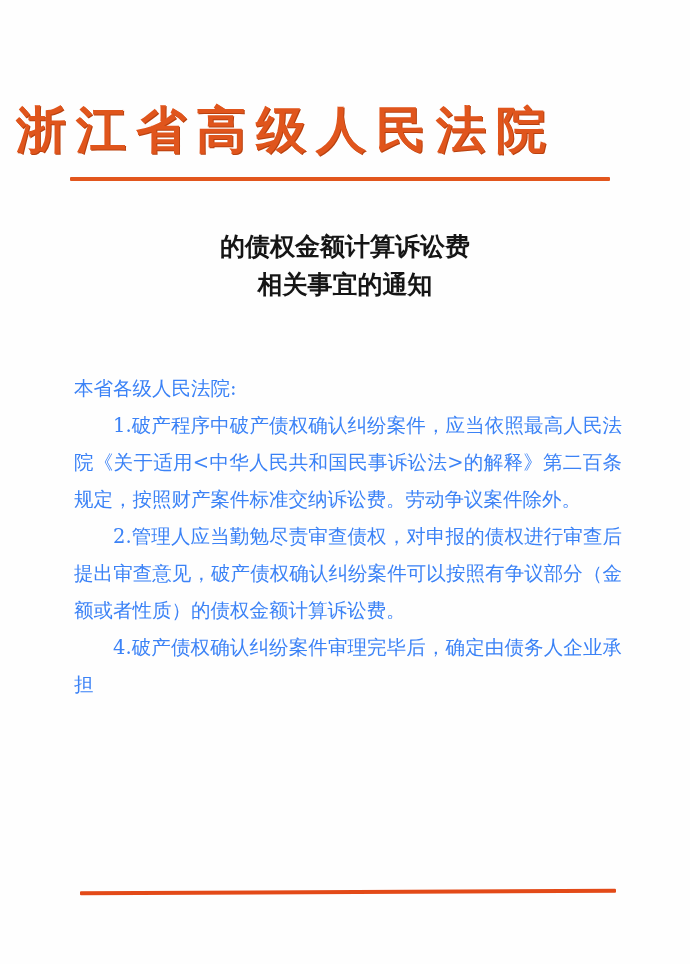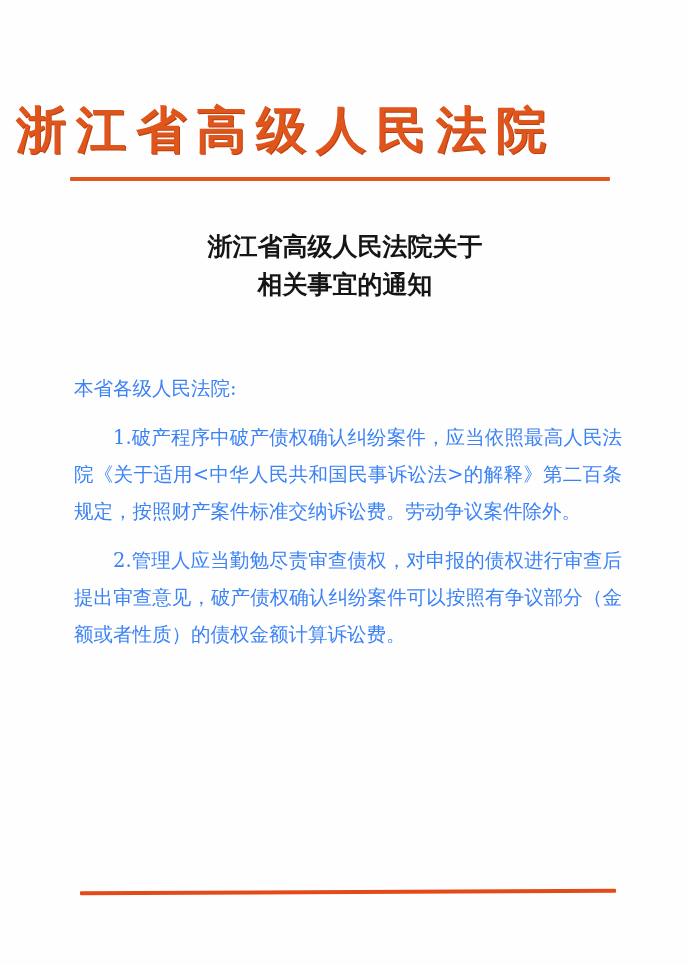--- a/index.html
+++ b/index.html
@@ -63,44 +63,45 @@
       font-size: 19.5px;
       line-height: 37px;
       color: #3b82f6;
     }
     .salutation { margin: 0; }
     .para {
       margin: 0;
       text-indent: 39px;
       text-align: justify;
     }
-    .para.numbered { margin-top: 12px; }
+    .para.numbered { margin-top: 0; }
     .rule-bottom {
       position: absolute;
       left: 80px;
       width: 536px;
       top: 890px;
       height: 4px;
       background: #e34a18;
       transform: rotate(-0.25deg);
       border-radius: 1px;
     }
   </style>
 </head>
 <body>
 
 <div class="page">
   <div class="masthead">浙江省高级人民法院</div>
   <div class="rule-top"></div>
 
   <div class="title">
-    <div>浙江省高级人民法院关于</div>
+    <div>的债权金额计算诉讼费</div>
     <div>相关事宜的通知</div>
   </div>
 
   <div class="body">
     <p class="salutation">本省各级人民法院:</p>
     <p class="para numbered">1.破产程序中破产债权确认纠纷案件，应当依照最高人民法院《关于适用&lt;中华人民共和国民事诉讼法&gt;的解释》第二百条规定，按照财产案件标准交纳诉讼费。劳动争议案件除外。</p>
     <p class="para numbered">2.管理人应当勤勉尽责审查债权，对申报的债权进行审查后提出审查意见，破产债权确认纠纷案件可以按照有争议部分（金额或者性质）的债权金额计算诉讼费。</p>
+    <p class="para numbered">4.破产债权确认纠纷案件审理完毕后，确定由债务人企业承担</p>
   </div>
 
   <div class="rule-bottom"></div>
 </div>
 
 </body></html>

